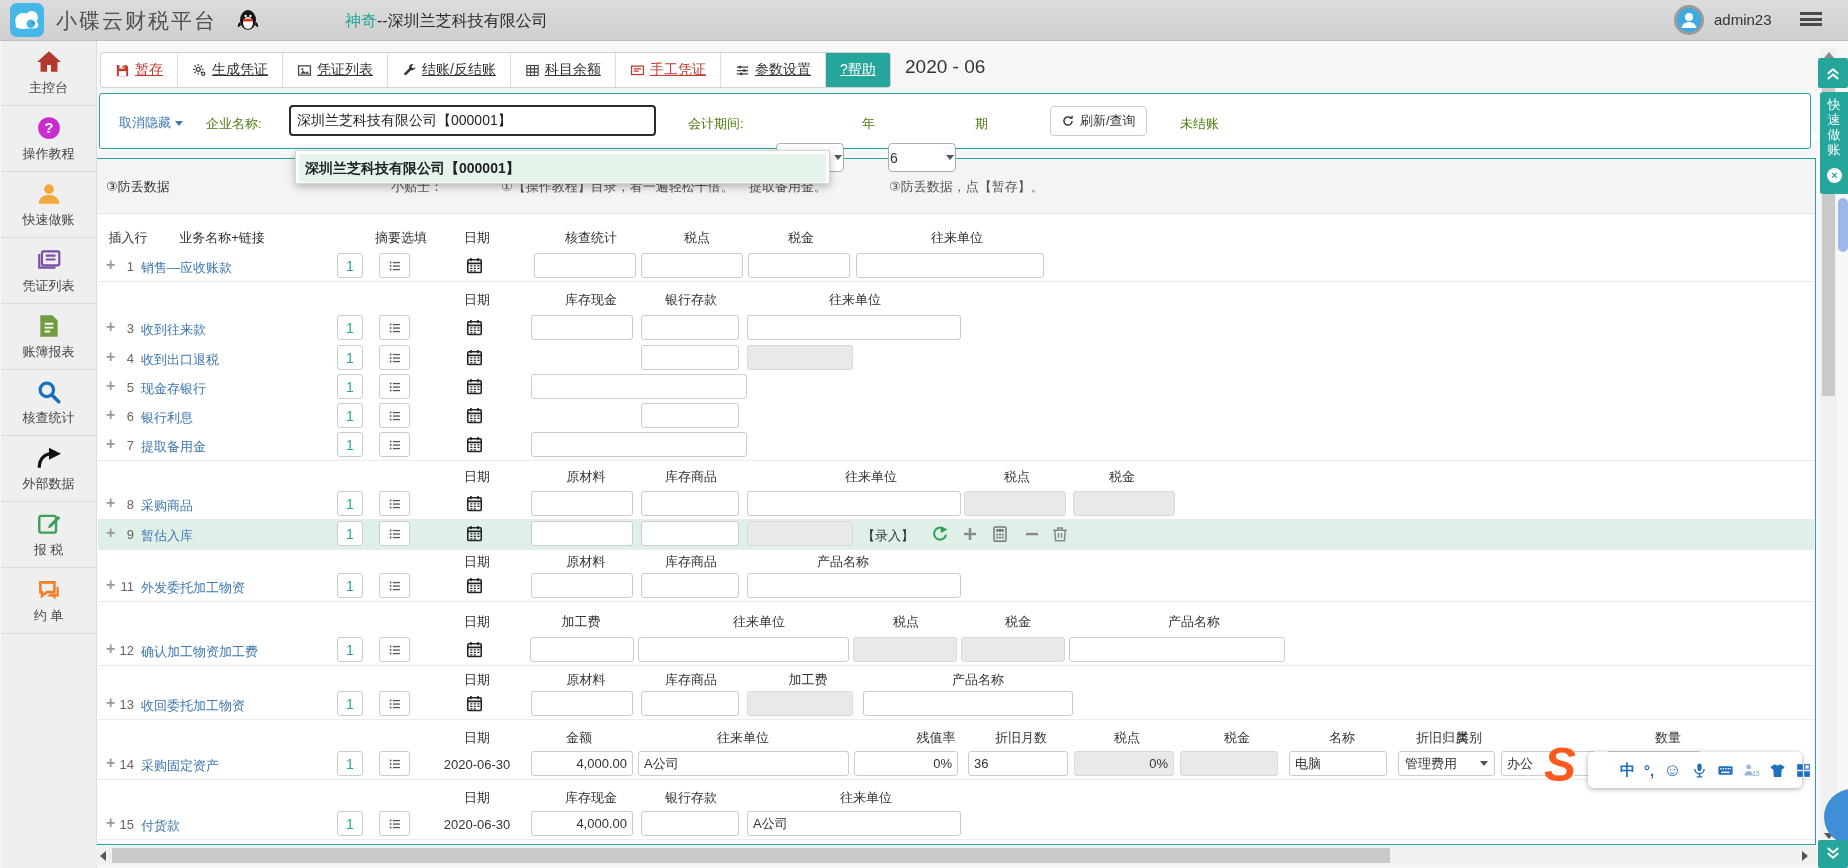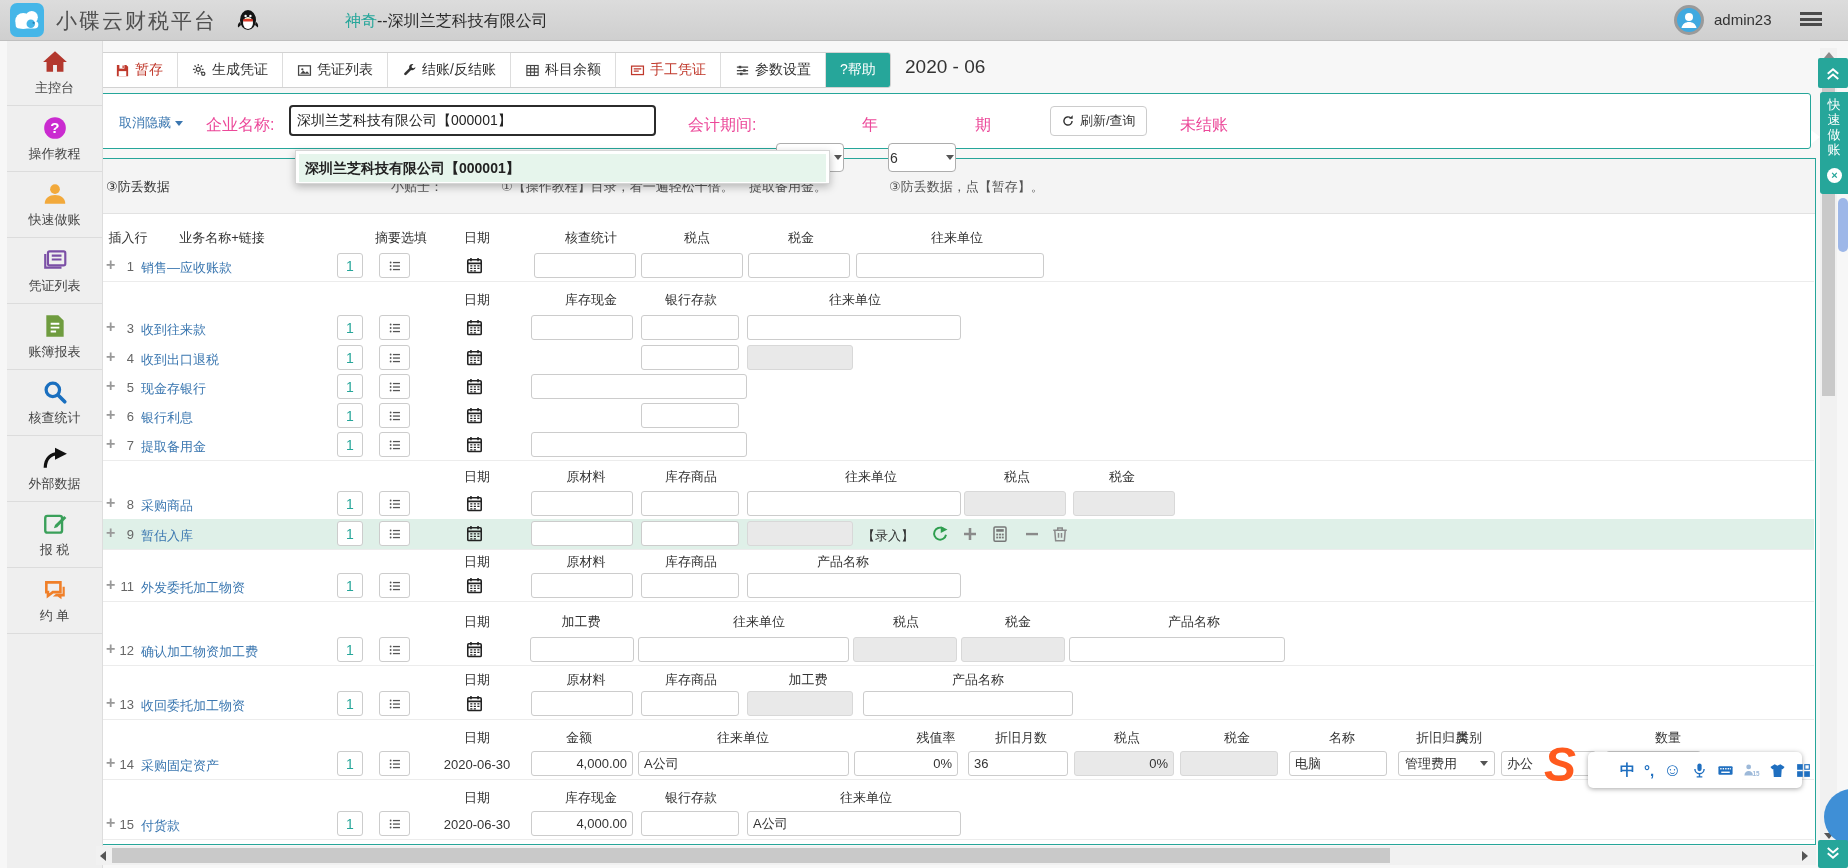--- a/index.html
+++ b/index.html
@@ -16,42 +16,42 @@
   #workspace{position:absolute;left:345px;top:11px;font-size:16px;white-space:nowrap;}
   #workspace .pre{color:#26a69a;}
   #workspace .comp{color:#2b2b2b;}
   #avatar{position:absolute;left:1674px;top:5px;width:30px;height:30px;border-radius:50%;
           background:#3fa9e0;border:3px solid #9a9a9a;box-sizing:border-box;}
   #avatar svg{width:24px;height:24px;display:block;}
   #admin{position:absolute;left:1714px;top:11px;font-size:15px;color:#333;}
   #burger{position:absolute;left:1800px;top:12px;width:22px;height:16px;cursor:pointer;}
   #burger div{height:3px;background:#4a4a4a;margin-bottom:2.5px;}
   
-  #sidebar{position:absolute;left:7px;top:40px;width:96px;height:828px;background:#efefef;
+  #sidebar{position:absolute;left:1px;top:40px;width:96px;height:828px;background:#efefef;
            border-right:1px solid #ddd;z-index:10;box-sizing:border-box;}
   .side-item{height:65px;border-bottom:1px solid #dcdcdc;display:flex;flex-direction:column;
              align-items:center;justify-content:center;cursor:pointer;}
   .side-icon{width:26px;height:26px;}
   .side-icon svg{width:26px;height:26px;display:block;}
   .side-label{font-size:13px;color:#444;margin-top:4px;white-space:pre;}
   
   #toolbar-group{position:absolute;left:100px;top:52px;height:36px;display:flex;background:#fff;
                  border:1px solid #d2d2d2;border-radius:3px;z-index:5;box-sizing:border-box;}
   .tb-btn{display:flex;align-items:center;gap:5px;padding:0 14px;border-right:1px solid #ddd;
-          font-size:14px;color:#333;cursor:pointer;white-space:nowrap;}
+          font-size:14px;color:#333;cursor:pointer;white-space:nowrap;text-decoration:underline;}
   .tb-btn:last-child{border-right:none;}
   .tb-btn.red{color:#c0392c;}
   .tb-btn.primary{background:#26a69a;color:#fff;border-radius:0 2px 2px 0;}
   .tb-icon{display:flex;}
   .tb-icon svg{width:15px;height:15px;display:block;}
   #period{position:absolute;left:905px;top:56px;font-size:19px;color:#333;z-index:5;}
   
   #filter-panel{position:absolute;left:99px;top:93px;width:1712px;height:56px;background:#fff;
                 border:1px solid #26a69a;border-radius:3px;z-index:6;box-sizing:border-box;}
-  .flabel{position:absolute;font-size:16px;color:#ec4899;white-space:nowrap;}
+  .flabel{position:absolute;font-size:13px;color:#4d7c0f;white-space:nowrap;}
   #collapse-link{position:absolute;left:19px;top:20px;font-size:13px;color:#3b77b0;cursor:pointer;
                  display:flex;align-items:center;gap:4px;}
   .tri-down-blue{width:0;height:0;border-left:4px solid transparent;border-right:4px solid transparent;border-top:5px solid #3b77b0;}
   #company-input{position:absolute;left:189px;top:11px;width:367px;height:31px;font-size:14px;color:#222;
                  border:2px solid #2b2b2b;border-radius:4px;padding:0 6px;box-sizing:border-box;font-family:inherit;}
   .fsel{position:absolute;top:13px;width:68px;height:29px;border:1px solid #adadad;border-radius:4px;background:#fff;
         display:flex;align-items:center;justify-content:space-between;padding:0 1px;font-size:14px;color:#333;
         cursor:pointer;box-sizing:border-box;margin-top:36px;}
   .tri-down-sm{width:0;height:0;border-left:4px solid transparent;border-right:4px solid transparent;border-top:5px solid #555;}
   #refresh-btn{position:absolute;left:950px;top:12px;height:30px;display:flex;align-items:center;gap:5px;

